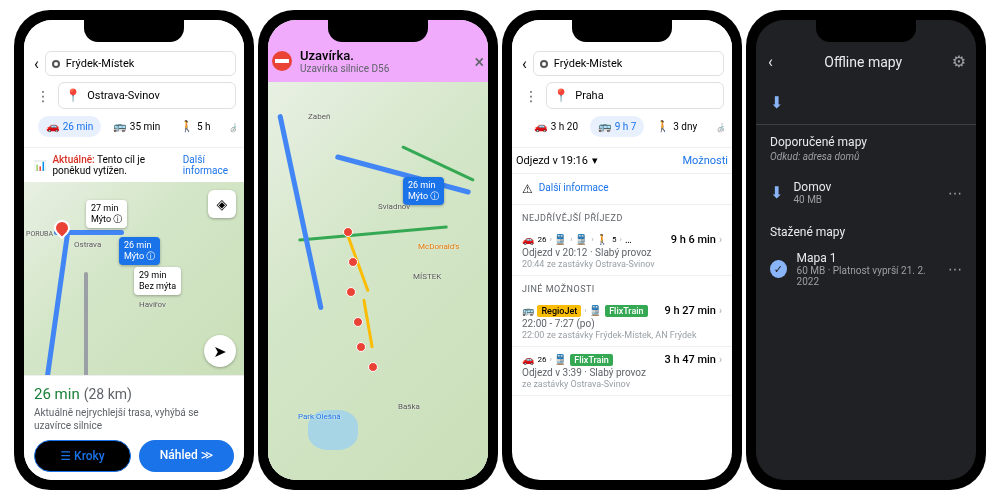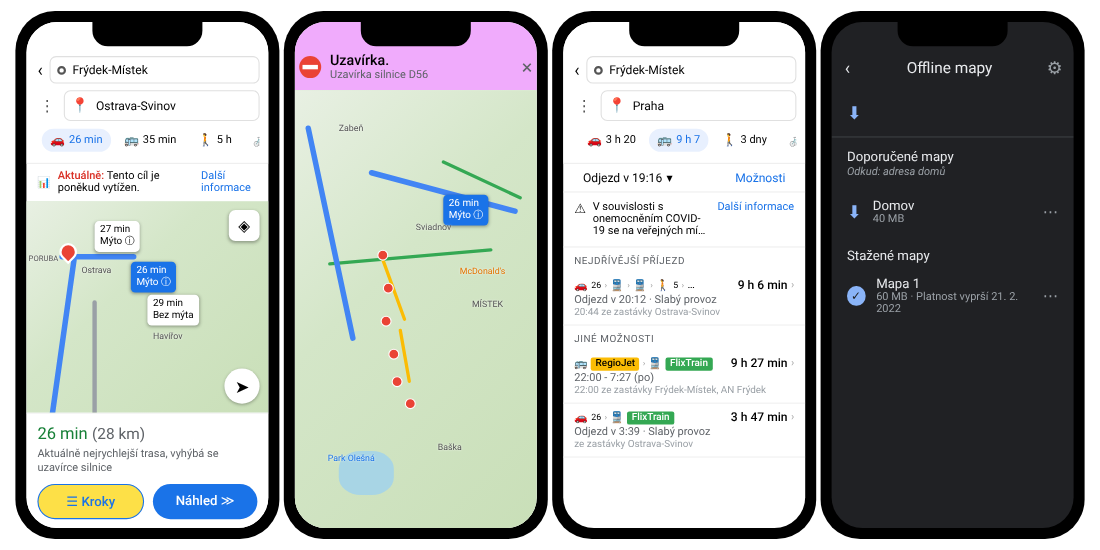--- a/index.html
+++ b/index.html
@@ -31,37 +31,37 @@
 .label-box.blue{background:#1a73e8;color:#fff}
 .marker-a{position:absolute;width:16px;height:16px;background:#ea4335;border-radius:50% 50% 50% 0;transform:rotate(-45deg);border:2px solid #fff}
 .layers{position:absolute;top:8px;right:8px;width:28px;height:28px;background:#fff;border-radius:6px;display:flex;align-items:center;justify-content:center;font-size:14px;box-shadow:0 1px 3px rgba(0,0,0,.3)}
 .compass{position:absolute;bottom:8px;right:8px;width:32px;height:32px;background:#fff;border-radius:50%;display:flex;align-items:center;justify-content:center;box-shadow:0 1px 3px rgba(0,0,0,.3)}
 .footer{padding:8px 10px;background:#fff;border-top:1px solid #eee}
 .footer .time{font-size:15px;color:#188038;font-weight:400}
 .footer .dist{font-size:14px;color:#5f6368}
 .footer .desc{font-size:10px;color:#5f6368;margin-top:3px;line-height:1.3}
 .btns{display:flex;gap:8px;margin-top:8px}
 .btn{flex:1;padding:8px;border-radius:20px;font-size:12px;text-align:center;font-weight:500}
-.btn.outline{border:1px solid #1a73e8;color:#1a73e8;background:#fde047}
+.btn.outline{border:1px solid #1a73e8;color:#1a73e8;background:#000000}
 .btn.fill{background:#1a73e8;color:#fff}
 
 
 .closure{padding:28px 4px 8px;display:flex;align-items:center;gap:8px;background:#f0abfc}
 .closure .sign{width:20px;height:20px;background:#ea4335;border-radius:50%;position:relative}
 .closure .sign::after{content:'';position:absolute;top:8px;left:3px;right:3px;height:4px;background:#fff}
 .closure .title{font-size:13px;font-weight:500}
 .closure .sub{font-size:10px;color:#5f6368}
 .closure .x{margin-left:auto;font-size:18px;color:#5f6368}
 .traffic-dot{position:absolute;width:10px;height:10px;background:#ea4335;border:1px solid #fff;border-radius:50%}
 .traffic-line{position:absolute;background:#fbbc04;height:3px;border-radius:2px}
 .traffic-green{position:absolute;background:#34a853;height:3px;border-radius:2px}
 .water{position:absolute;background:#a8d5e5;border-radius:40%}
 
 
-.depart{display:flex;align-items:center;padding:6px 18px;font-size:11px;border-top:1px solid #eee}
+.depart{display:flex;align-items:center;padding:6px 4px;font-size:11px;border-top:1px solid #eee}
 .depart .opt{color:#1a73e8;margin-left:auto}
 .covid{display:flex;gap:6px;padding:8px 10px;font-size:10px;border-top:1px solid #eee;border-bottom:1px solid #eee}
 .covid .warn{font-size:12px}
 .section-h{font-size:9px;color:#5f6368;padding:8px 10px 4px;letter-spacing:.5px}
 .trip{padding:6px 10px;border-bottom:1px solid #f0f0f0}
 .trip-icons{display:flex;align-items:center;gap:3px;font-size:10px;flex-wrap:wrap}
 .trip-icons .sep{color:#aaa;font-size:8px}
 .trip-time{margin-left:auto;font-size:11px;font-weight:500}
 .trip-sub{font-size:10px;color:#5f6368;margin-top:1px}
 .trip-sub2{font-size:9px;color:#9aa0a6;margin-top:1px}
@@ -185,21 +185,21 @@
 <div class="traffic-dot" style="top:145px;left:75px"></div>
 <div class="traffic-dot" style="top:175px;left:80px"></div>
 <div class="traffic-dot" style="top:205px;left:78px"></div>
 <div class="traffic-dot" style="top:235px;left:85px"></div>
 <div class="traffic-dot" style="top:260px;left:88px"></div>
 <div class="traffic-dot" style="top:280px;left:100px"></div>
 <div class="label-box blue" style="top:95px;left:135px;white-space:pre">26 min
 Mýto ⓘ</div>
 <div class="city-label" style="top:30px;left:40px">Zabeň</div>
 <div class="city-label" style="top:120px;left:110px">Sviadnov</div>
-<div class="city-label" style="top:190px;left:161px">MÍSTEK</div>
+<div class="city-label" style="top:190px;left:145px">MÍSTEK</div>
 <div class="city-label" style="top:160px;left:150px;color:#e37400">McDonald's</div>
 <div class="city-label" style="top:320px;left:130px">Baška</div>
 <div class="city-label" style="top:330px;left:30px;color:#1a73e8">Park Olešná</div>
 </div>
 </div>
 </div>
 
 <div class="phone">
 <div class="notch"></div>
 <div class="screen">
@@ -237,21 +237,20 @@
 
 </div>
 </div>
 <div class="depart">
 <span>Odjezd v 19:16</span>
         <span style="margin-left:4px">▾</span>
 <span class="opt">Možnosti</span>
 </div>
 <div class="covid">
 <span class="warn">⚠</span>
-<span style="flex:1">V souvislosti s onemocněním COVID-19 se na veřejných mí…</span>
 <span class="link" style="color:#1a73e8">Další informace</span>
 </div>
 <div class="section-h">NEJDŘÍVĚJŠÍ PŘÍJEZD</div>
 <div class="trip">
 <div class="trip-icons">
 <span>🚗</span>
           <span style="font-size:8px">26</span>
           <span class="sep">›</span>
 <span>🚆</span>
           <span class="sep">›</span>

